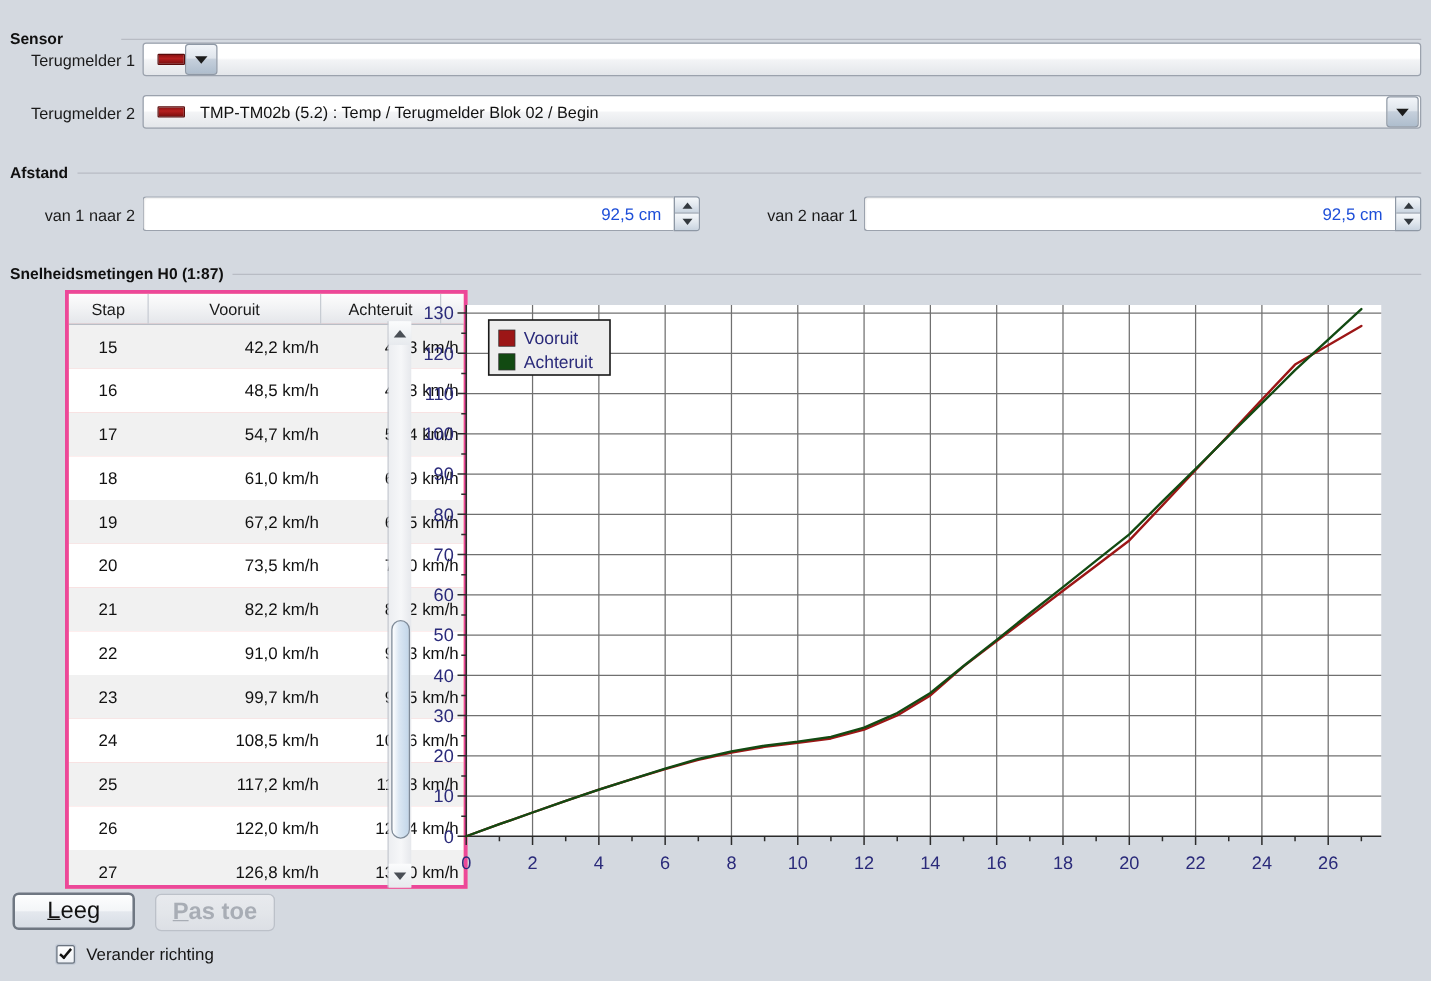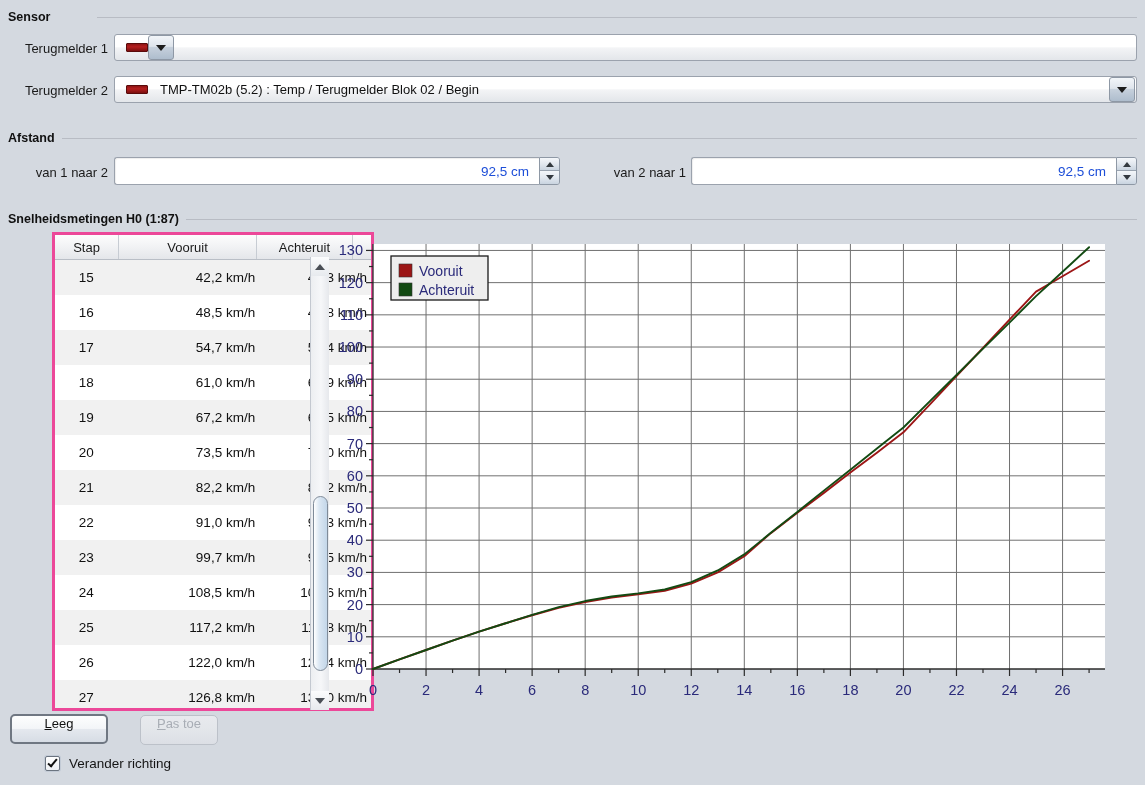--- a/index.html
+++ b/index.html
@@ -152,22 +152,22 @@
     border-top:6px solid #4a4f56;
   }
 
   
   .chartwrap { position: absolute; }
   .chartwrap svg { display: block; }
 
   
   .btn {
     position: absolute; height: 30px;
-    display: flex; justify-content: center;
-    font-size: 13px;
+    display: flex; align-items: center; justify-content: center;
+    font-size: 19px;
     border-radius: 5px;
   }
   .btn.enabled {
     background: linear-gradient(to bottom,#fdfefe 0%,#f3f5f8 48%,#e4e8ee 52%,#d7dde5 100%);
     border: 2px solid #6f7782; color: #111;
   }
   .btn.disabled {
     background: linear-gradient(to bottom,#e8eaee 0%,#e3e6ea 50%,#dcdfe5 100%);
     border: 1px solid #bcc1c9; color: #a8adb5;
   }
@@ -189,21 +189,21 @@
     border-right: 2px solid #111; border-bottom: 2px solid #111;
     transform: rotate(40deg);
   }
   .cblabel { margin-left: 9px; font-size: 13.5px; color: #151515; white-space: nowrap; }
 </style>
 </head>
 <body>
 
 <div id="app">
 
-  <div class="group-head" style="left:8px; top:10px; width:1129px;gap:40px;">
+  <div class="group-head" style="left:8px; top:24px; width:1129px;gap:40px;">
     <span class="gh-label">Sensor</span>
     <span class="gh-rule"></span>
   </div>
 
   <div class="field-label" style="left:8px; top:41px; width:100px;">Terugmelder 1</div>
   <div class="combo" style="left:114px; top:34px; width:1023px;">
     <span class="swatch"></span>
     <span class="combo-btn">
       <span class="arrow-dn"></span>
     </span>
@@ -472,21 +472,21 @@
           <text x="84" y="39.5" font-size="14" font-family="&quot;Liberation Sans&quot;, sans-serif" fill="#2a2a7a">Vooruit</text>
           <rect x="64" y="47" width="13" height="13" fill="#124a12" stroke="#333" stroke-width="0.6"></rect>
           <text x="84" y="58.5" font-size="14" font-family="&quot;Liberation Sans&quot;, sans-serif" fill="#2a2a7a">Achteruit</text>
         </g>
       </svg>
   </div>
 
   <div class="btn enabled" style="left:10px; top:714px; width:98px;">
     <span><u>L</u><span>eeg</span></span>
   </div>
-  <div class="btn disabled" style="left:140px; top:715px; width:78px;">
+  <div class="btn disabled" style="left:124px; top:715px; width:96px;font-weight:bold;">
     <span><u>P</u><span>as toe</span></span>
   </div>
 
   <div class="cbrow" style="left:9px; top:756px;padding-left:36px;">
     <span class="cbbox">
         <span class="tick"></span>
       </span>
     <span class="cblabel">Verander richting</span>
   </div>
 

